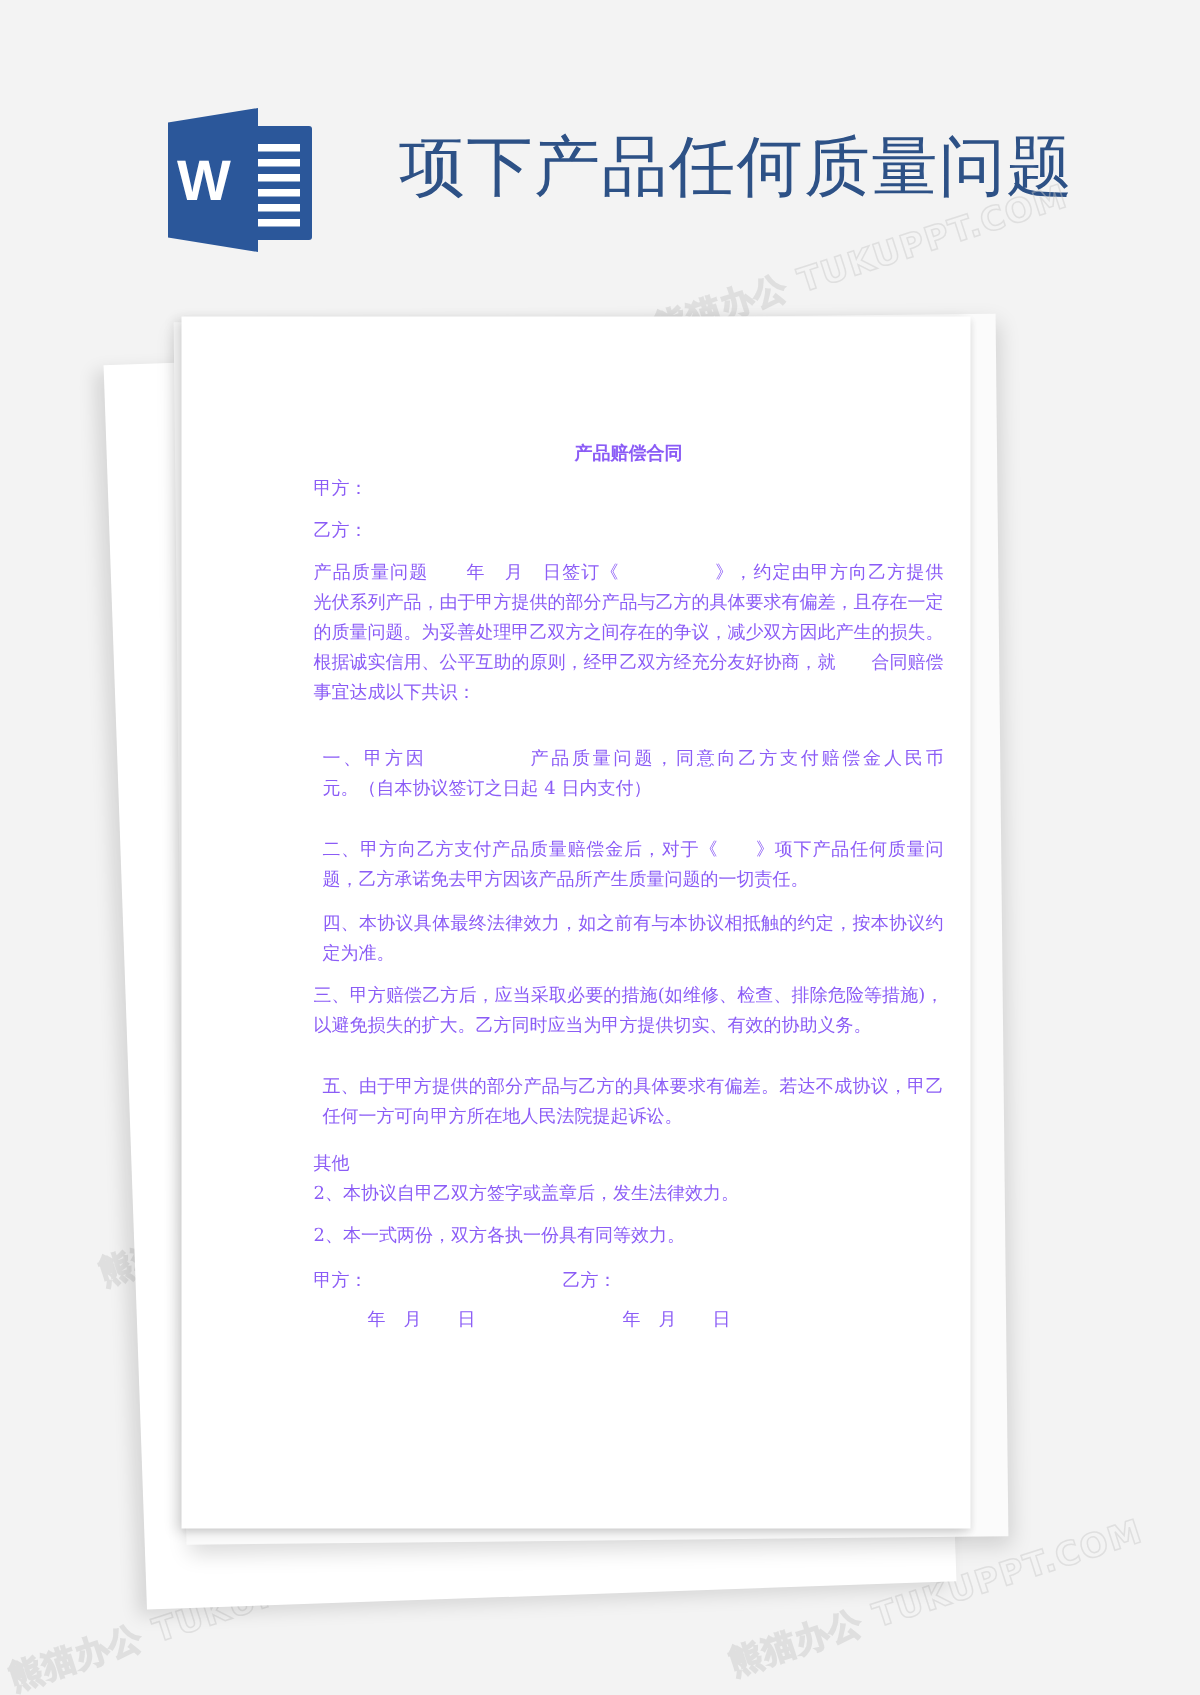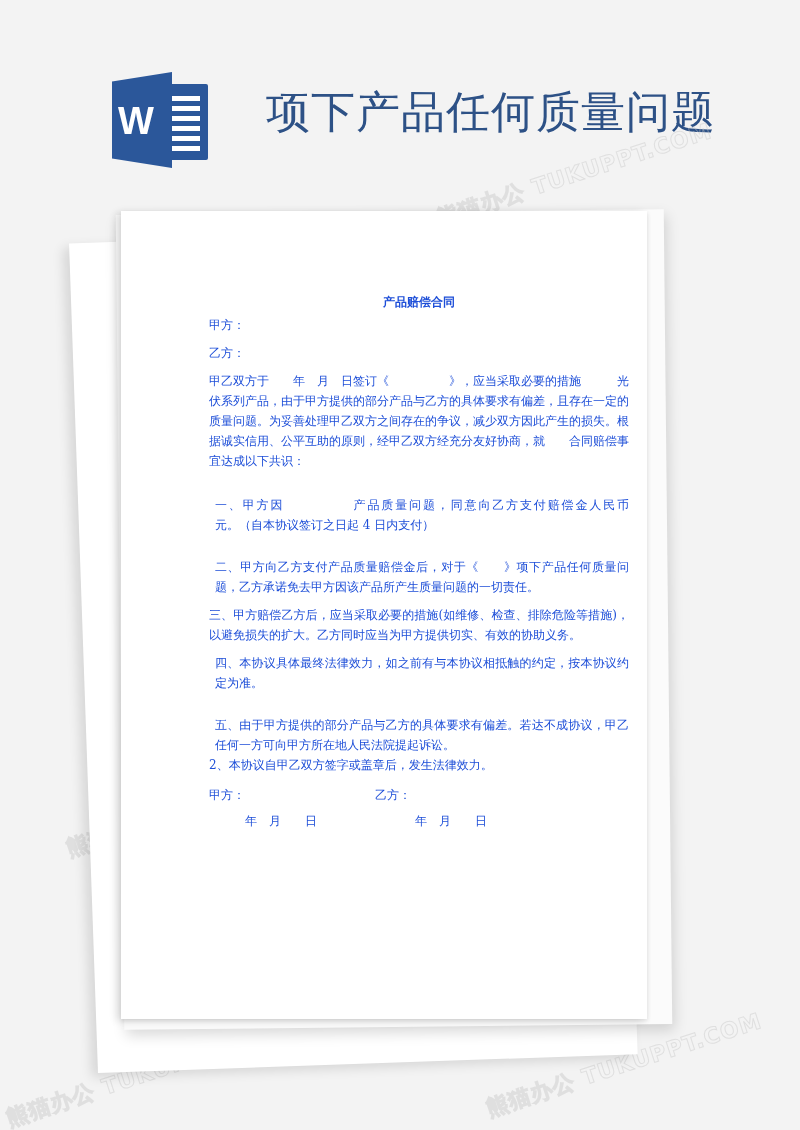--- a/index.html
+++ b/index.html
@@ -93,38 +93,38 @@
     box-shadow: -4px 2px 8px rgba(0,0,0,0.14), 1px 2px 4px rgba(0,0,0,0.08);
   }
 
   
   .doc {
     position: absolute;
     left: 209px; top: 292px;
     width: 420px;
     font-size: 12px;
     line-height: 20px;
-    color: #1d4ed8;
+    color: #8b5cf6;
   }
   .doc p {
     margin: 0;
     text-align: justify;
     text-align-last: left;
   }
   .doc-title {
     text-align: center !important;
     text-align-last: center !important;
     font-weight: bold;
     font-size: 12px;
     margin-bottom: 3px !important;
   }
   .gap-6 { margin-top: 6px !important; }
   .gap-8 { margin-top: 8px !important; }
   .gap-10 { margin-top: 10px !important; }
-  .gap-22 { margin-top: 22px !important; }
+  .gap-22 { margin-top: 22px !important; font-family: Liberation Mono, monospace; }
   .gap-24 { margin-top: 24px !important; }
   .indent { padding-left: 6px; }
 
   .sign-row {
     position: relative;
     height: 20px;
   }
   .sign-row .left { position: absolute; left: 0; }
   .sign-row .right { position: absolute; left: 166px; }
   .date-row {
@@ -174,29 +174,31 @@
 <div class="watermark" style="left:480px; top:1050px;">熊猫办公 TUKUPPT.COM</div>
 
 <div class="back-page-2"></div>
 <div class="back-page-1"></div>
 <div class="main-page"></div>
 
 <div class="doc">
   <p class="doc-title">产品赔偿合同</p>
   <p>甲方：</p>
   <p class="gap-8">乙方：</p>
-  <p class="gap-8">甲乙双方于　　年　月　日签订《　　　　　》，应当采取必要的措施　　　光伏系列产品，由于甲方提供的部分产品与乙方的具体要求有偏差，且存在一定的质量问题。为妥善处理甲乙双方之间存在的争议，减少双方因此产生的损失。根据诚实信用、公平互助的原则，经甲乙双方经充分友好协商，就　　合同赔偿事宜达成以下共识：</p>
+  <p class="gap-8">产品质量问题　　年　月　日签订《　　　　　》，约定由甲方向乙方提供　　　光伏系列产品，由于甲方提供的部分产品与乙方的具体要求有偏差，且存在一定的质量问题。为妥善处理甲乙双方之间存在的争议，减少双方因此产生的损失。根据诚实信用、公平互助的原则，经甲乙双方经充分友好协商，就　　合同赔偿事宜达成以下共识：</p>
 
   <p class="gap-24 indent">一、甲方因　　　　　产品质量问题，同意向乙方支付赔偿金人民币　　　　　元。（自本协议签订之日起 4 日内支付）</p>
   <p class="gap-22 indent">二、甲方向乙方支付产品质量赔偿金后，对于《　　》项下产品任何质量问题，乙方承诺免去甲方因该产品所产生质量问题的一切责任。</p>
+  <p class="gap-8 indent">四、本协议具体最终法律效力，如之前有与本协议相抵触的约定，按本协议约定为准。</p>
   <p class="gap-8">三、甲方赔偿乙方后，应当采取必要的措施(如维修、检查、排除危险等措施)，以避免损失的扩大。乙方同时应当为甲方提供切实、有效的协助义务。</p>
-  <p class="gap-8 indent">四、本协议具体最终法律效力，如之前有与本协议相抵触的约定，按本协议约定为准。</p>
   <p class="gap-22 indent">五、由于甲方提供的部分产品与乙方的具体要求有偏差。若达不成协议，甲乙任何一方可向甲方所在地人民法院提起诉讼。</p>
 
+  <p class="gap-10">其他</p>
   <p>2、本协议自甲乙双方签字或盖章后，发生法律效力。</p>
+  <p class="gap-8">2、本一式两份，双方各执一份具有同等效力。</p>
 
   <div class="sign-row gap-10">
     <span class="left">甲方：</span>
     <span class="right">乙方：</span>
   </div>
   <div class="date-row gap-6">
     <span class="left">年　月　　日</span>
     <span class="right">年　月　　日</span>
   </div>
 </div>

